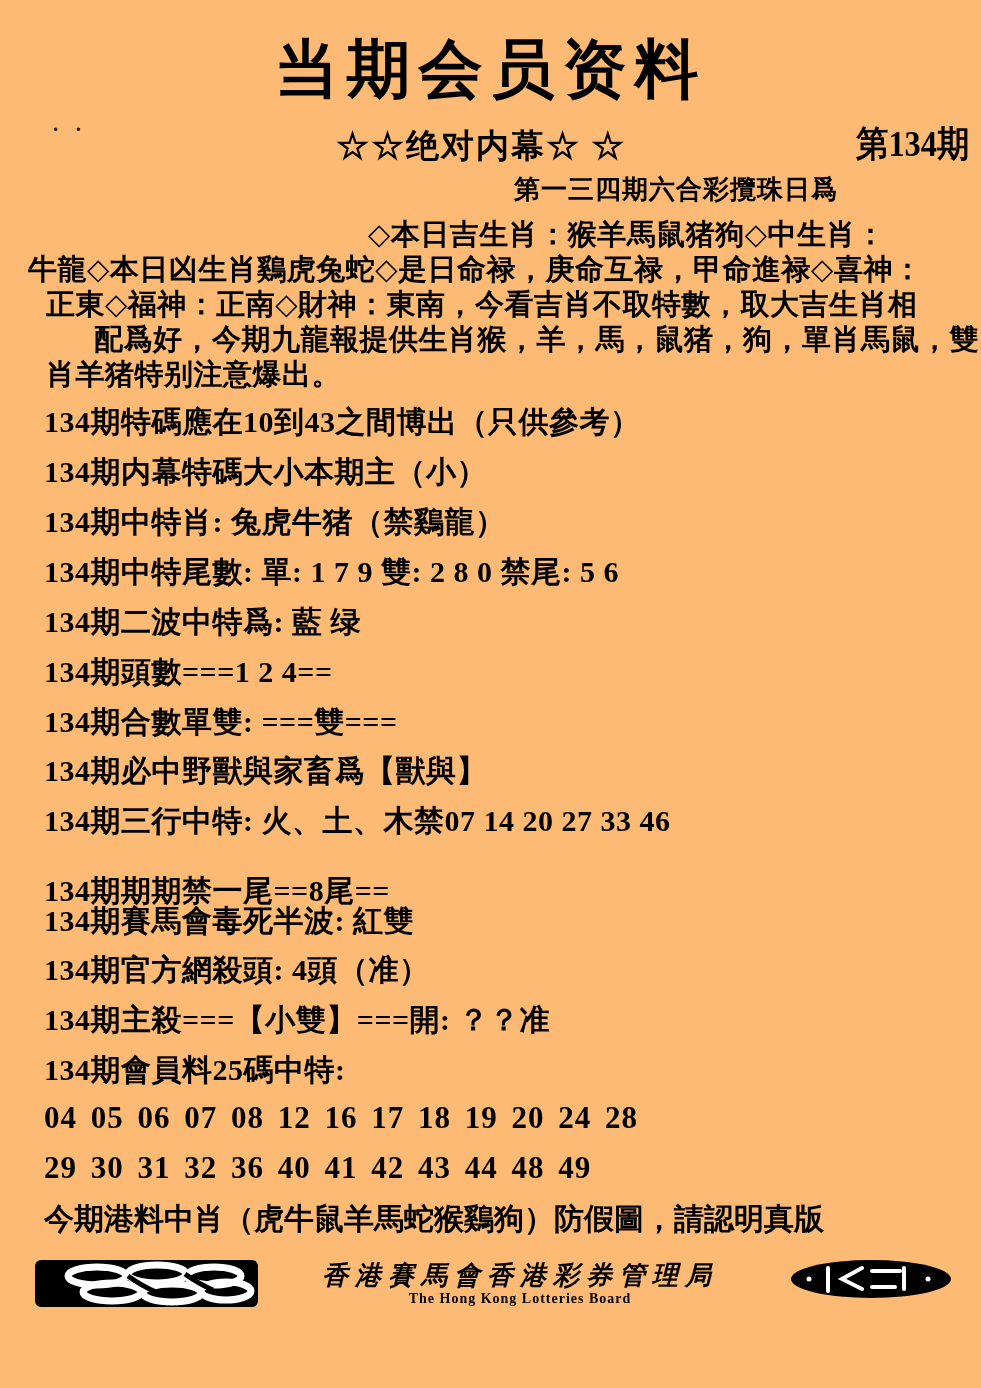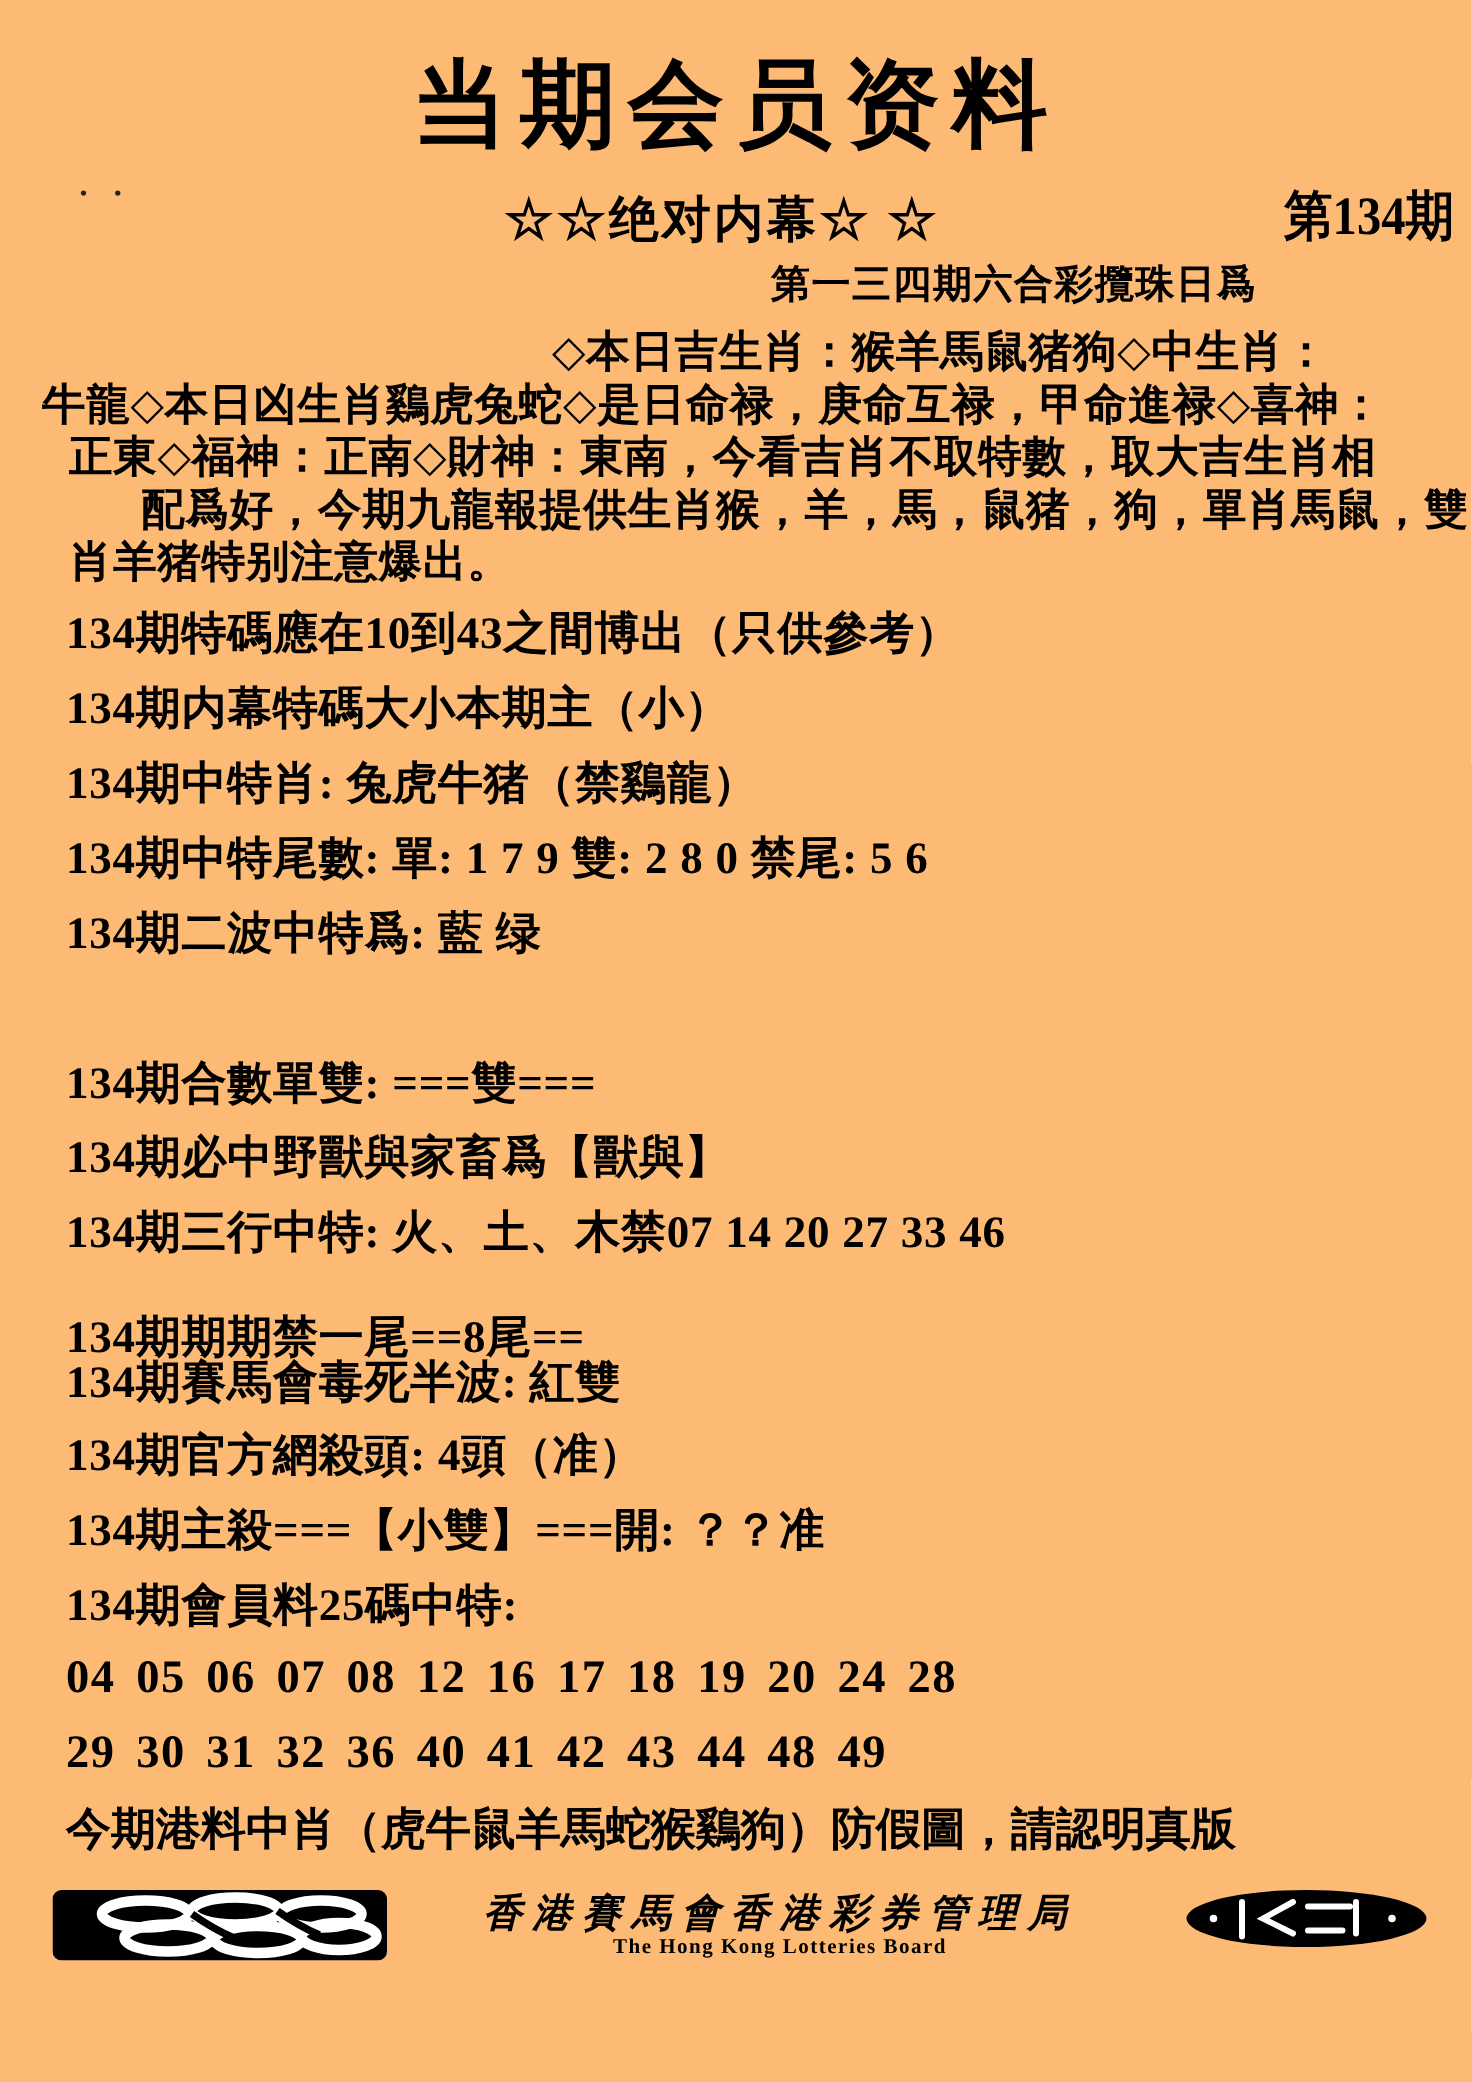--- a/index.html
+++ b/index.html
@@ -67,20 +67,21 @@
   <div class="abs para p1">牛龍◇本日凶生肖鷄虎兔蛇◇是日命禄，庚命互禄，甲命進禄◇喜神：</div>
   <div class="abs para p2">正東◇福神：正南◇財神：東南，今看吉肖不取特數，取大吉生肖相</div>
   <div class="abs para p3">配爲好，今期九龍報提供生肖猴，羊，馬，鼠猪，狗，單肖馬鼠，雙</div>
   <div class="abs para p4">肖羊猪特别注意爆出。</div>
 
   <div class="abs item i0">134期特碼應在10到43之間博出（只供參考）</div>
   <div class="abs item i1">134期内幕特碼大小本期主（小）</div>
   <div class="abs item i2">134期中特肖: 兔虎牛猪（禁鷄龍）</div>
   <div class="abs item i3">134期中特尾數: 單: 1 7 9 雙: 2 8 0 禁尾: 5 6</div>
   <div class="abs item i4">134期二波中特爲: 藍 绿</div>
+  <div class="abs item i5">134期頭數===1 2 4==</div>
   <div class="abs item i6">134期合數單雙: ===雙===</div>
   <div class="abs item i7">134期必中野獸與家畜爲【獸與】</div>
   <div class="abs item i8">134期三行中特: 火、土、木禁07 14 20 27 33 46</div>
   <div class="abs item i9">134期期期禁一尾==8尾==</div>
   <div class="abs item i10">134期賽馬會毒死半波: 紅雙</div>
   <div class="abs item i11">134期官方網殺頭: 4頭（准）</div>
   <div class="abs item i12">134期主殺===【小雙】===開: ？？准</div>
   <div class="abs item i13">134期會員料25碼中特:</div>
 
   <div class="abs nums n0">04 05 06 07 08 12 16 17 18 19 20 24 28</div>

